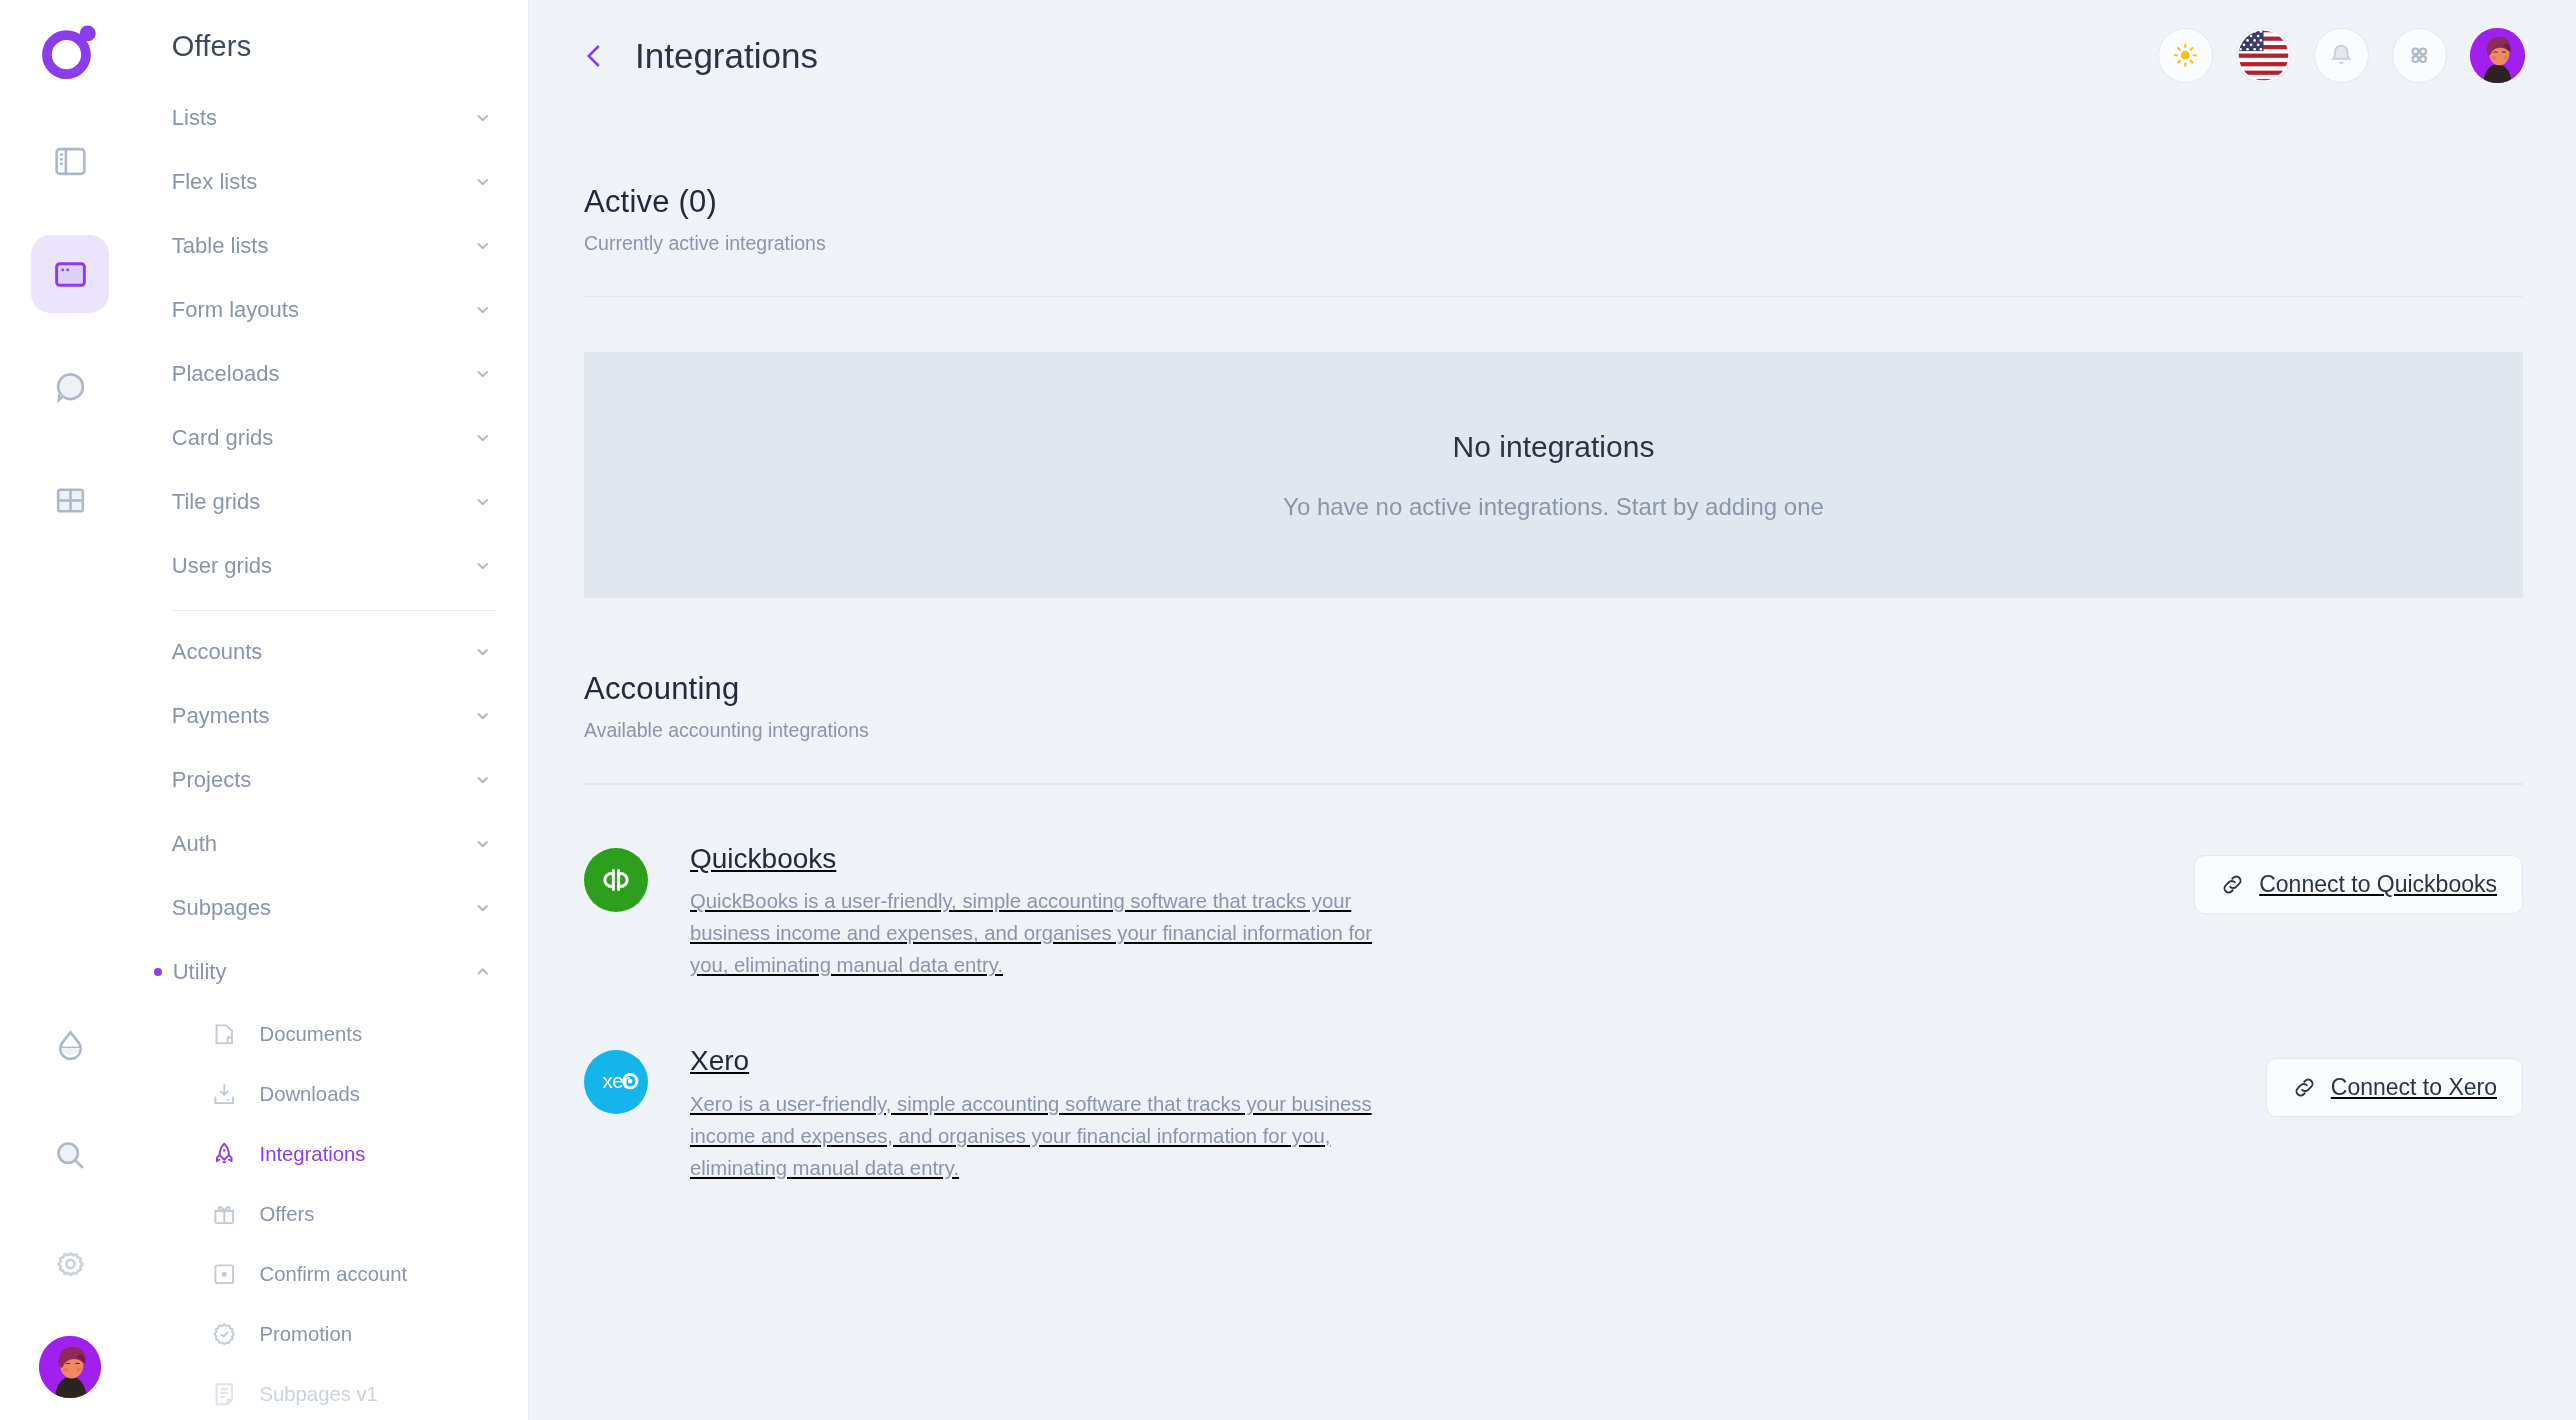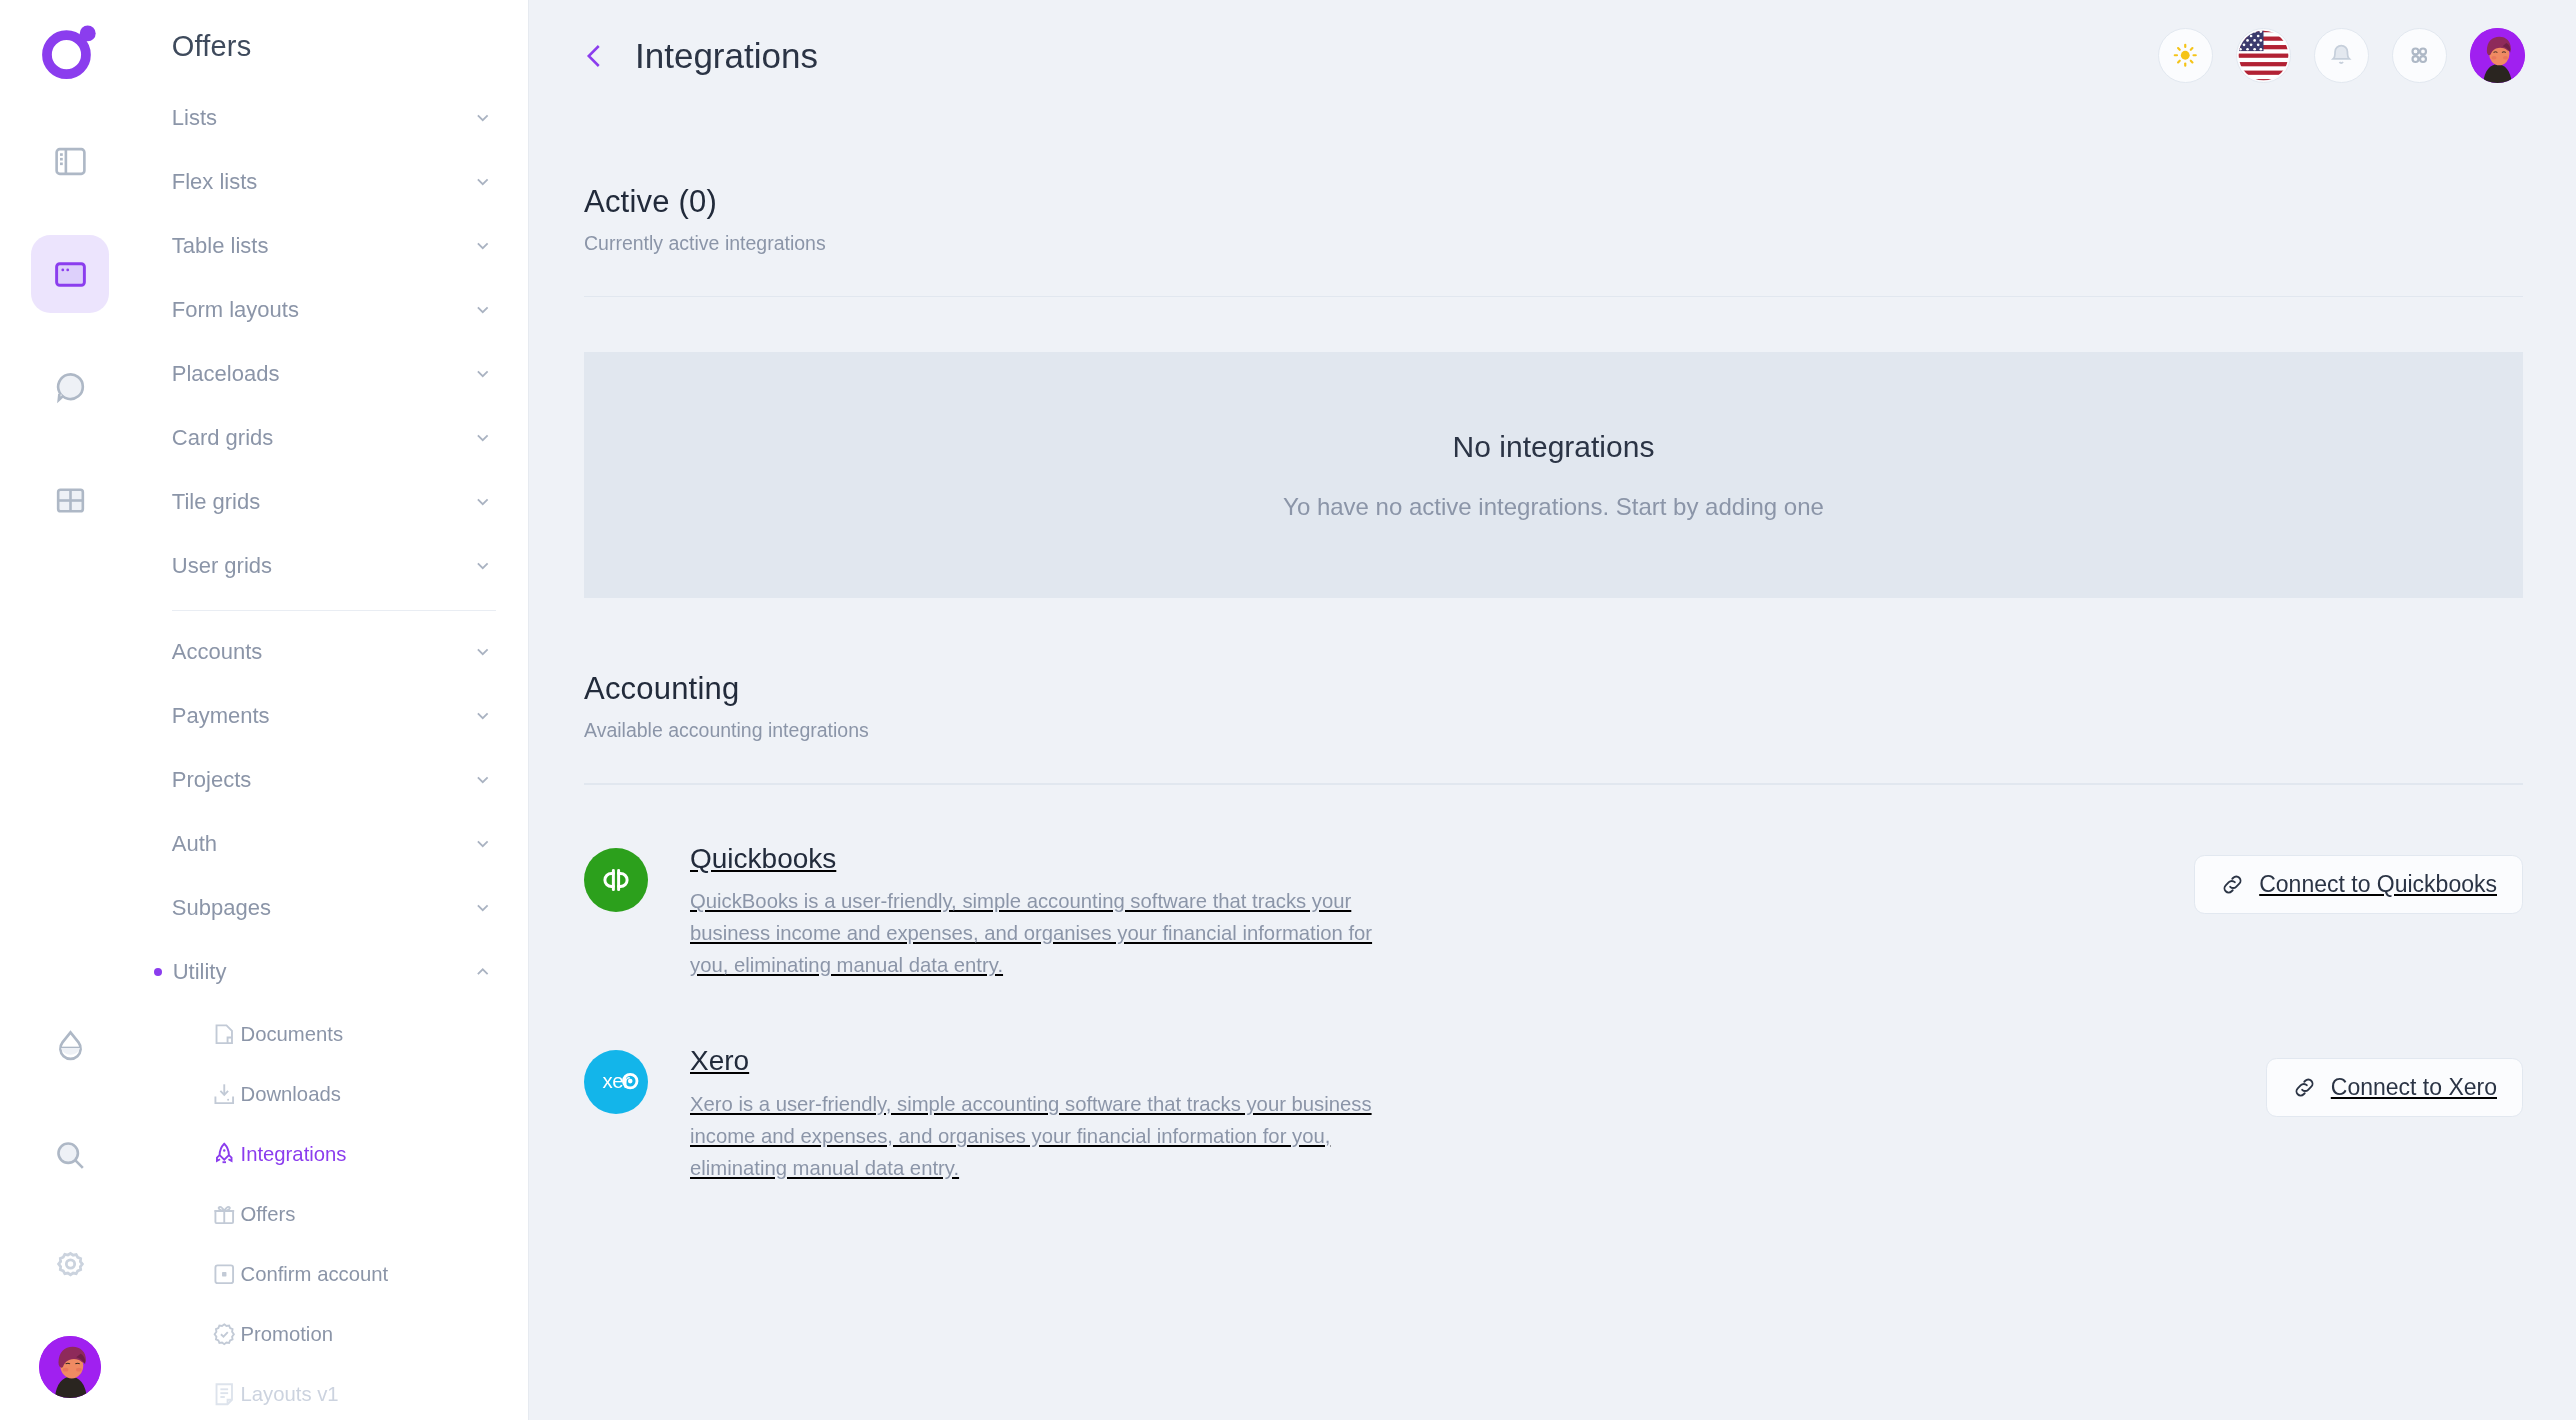--- a/index.html
+++ b/index.html
@@ -54,21 +54,21 @@
     display: flex; align-items: center; justify-content: space-between;
     height: 64px; cursor: pointer; padding: 0 5.3px 0 1.8px;
   }
   .nav-group .lbl { font-size: 22px; color: #8b95a8; display:flex; align-items:center; gap:10.6px;}
   .nav-group.current .lbl { color: #8b95a8; }
   .dot { width: 8px; height: 8px; border-radius: 50%; background: #8b3dee; display:inline-block; margin-left:-17.7px;}
   .chev { width: 19.5px; height: 19.5px; color: #aab3c2; }
   .nav-div { height: 0.9px; background: #e9edf3; margin: 12.4px 1.8px 8.8px 1.8px; }
 
   .sub-item {
-    display: flex; align-items: center; gap: 3px;
+    display: flex; align-items: center; gap: 22px;
     height: 60px; padding-left: 41px; cursor: pointer;
   }
   .sub-item .txt { font-size: 20.3px; color: #8b95a8; }
   .sub-item.active .txt { color: #8b3dee; }
   .sub-item.faded .txt { color: #ccd3df; }
   .sub-icon { width: 26.5px; height: 26.5px; flex: 0 0 26.5px; color: #c2cad6; }
   .sub-item.active .sub-icon { color: #8b3dee; }
   .sub-item.faded .sub-icon { color: #dde3ec; }
 
   
@@ -410,21 +410,21 @@
       <div class="sub-item faded">
         <span class="sub-icon">
           <svg viewBox="0 0 24 24" width="26.5" height="26.5" fill="none" stroke="currentColor" stroke-width="1.7">
               <path d="M5 3h14v14l-4 4H5z"></path>
               <path d="M19 17h-4v4"></path>
               <line x1="8.5" y1="7.5" x2="15.5" y2="7.5"></line>
               <line x1="8.5" y1="11" x2="15.5" y2="11"></line>
               <line x1="8.5" y1="14.5" x2="12.5" y2="14.5"></line>
             </svg>
         </span>
-        <span class="txt">Layouts v1</span>
+        <span class="txt">Subpages v1</span>
       </div>
     </div>
   </div>
 
   <div class="main">
 
     <div class="topbar">
       <div class="topbar-left">
         <span class="back-btn">
           <svg viewBox="0 0 24 24" width="30" height="30" fill="none" stroke="#8b3dee" stroke-width="2">

